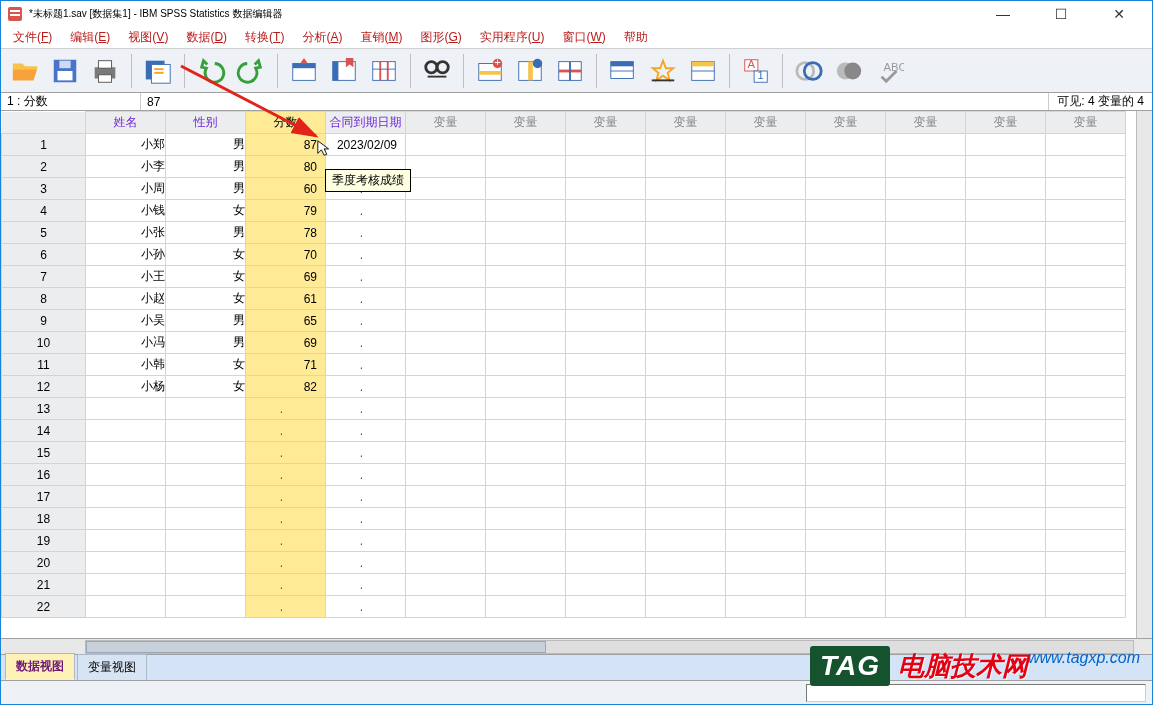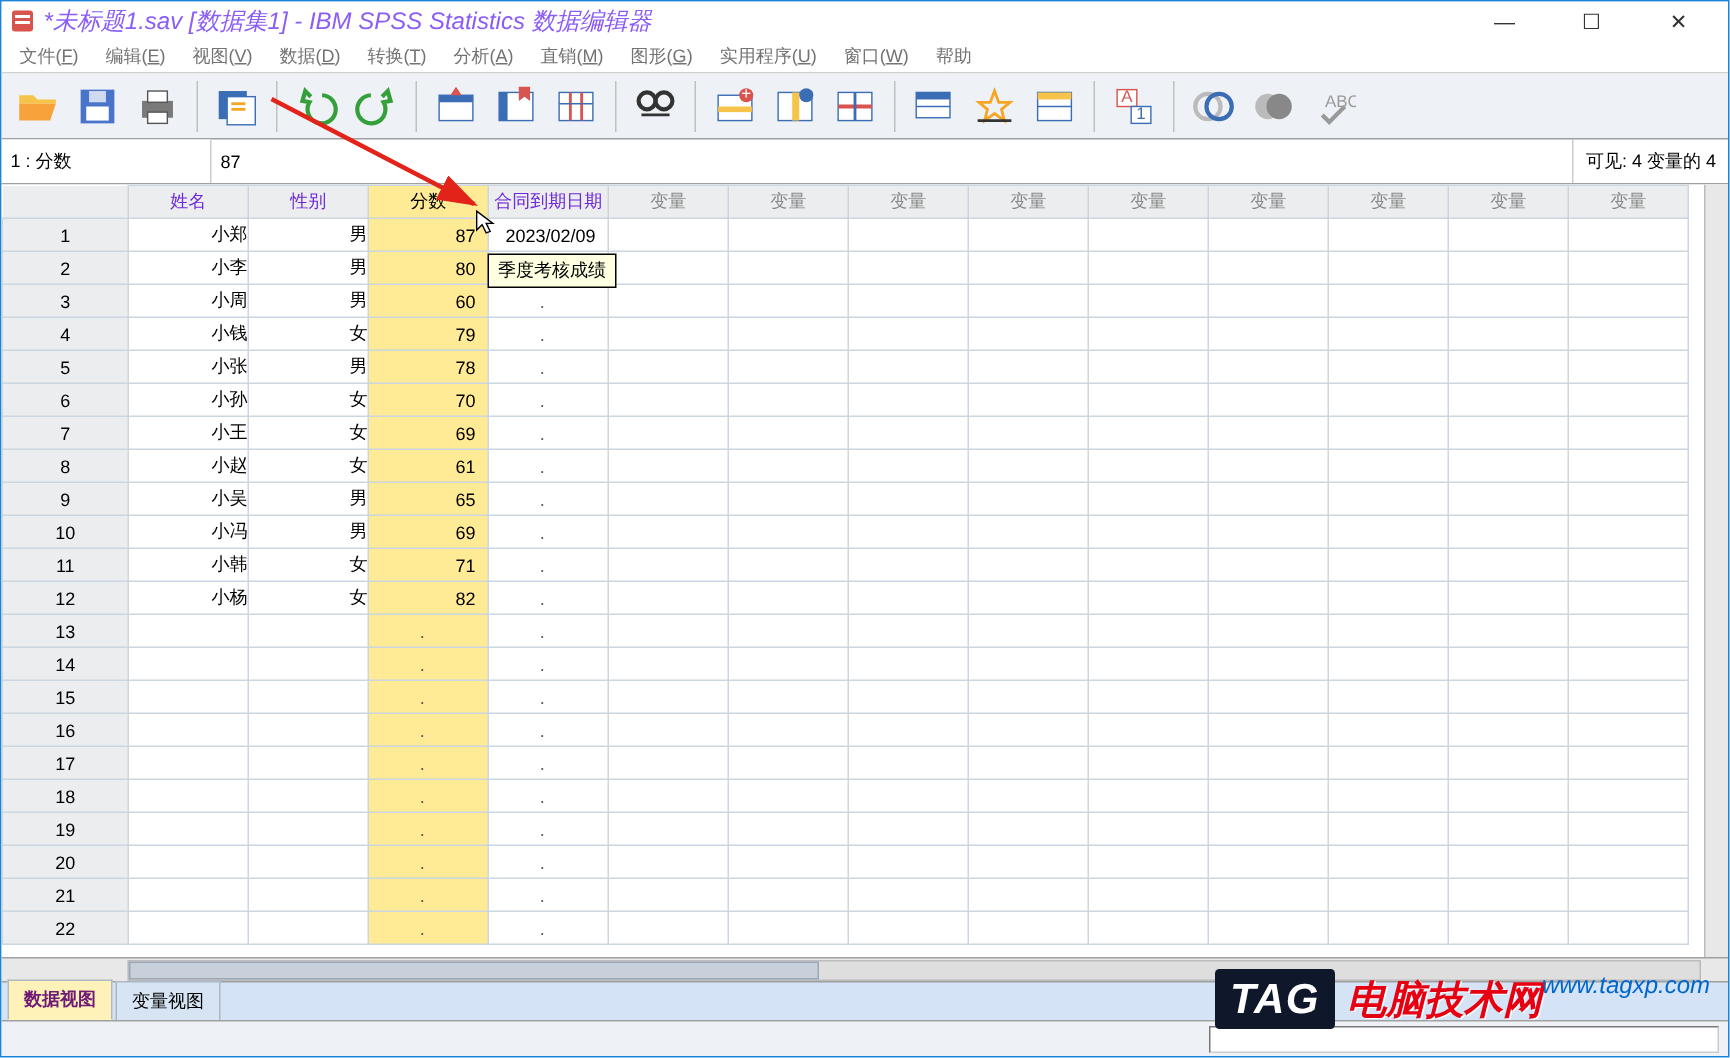--- a/index.html
+++ b/index.html
@@ -1,29 +1,29 @@
 <!DOCTYPE html>
 <html><head>
 <meta charset="utf-8">
 <style>
 * { margin: 0; padding: 0; box-sizing: border-box; font-family: "Microsoft YaHei", Tahoma, Arial, sans-serif; font-size: 12px; }
 body { width: 1153px; height: 705px; background: #fff; border: 1px solid #1883d7; display: flex; flex-direction: column; overflow: hidden; position: relative; }
 .title-bar { height: 26px; display: flex; align-items: center; padding: 0 0 0 6px; background: #fff; }
 .title-icon { width: 16px; height: 16px; margin-right: 6px; }
-.title-text { flex: 1; color: #8b5cf6; font-size: 16px; font-style: italic; }
+.title-text { flex: 1; color: #000000; font-size: 10px; }
 .win-controls { display: flex; gap: 28px; padding-right: 18px; align-items: center; height: 100%; }
 .win-btn { width: 30px; height: 20px; display: flex; align-items: center; justify-content: center; color: #333; font-size: 14px; }
 .menu-bar { height: 22px; display: flex; align-items: center; padding: 0 6px; gap: 6px; background: #fff; border-bottom: 1px solid #d0d0d0; }
-.menu-item { padding: 2px 6px; color: #737373; font-size: 12px; }
+.menu-item { padding: 2px 6px; color: #b91c1c; font-size: 12px; }
 .menu-item u { text-decoration: underline; }
 .toolbar { height: 44px; display: flex; align-items: center; padding: 2px 6px; gap: 4px; background: #eef2f6; border-bottom: 1px solid #a0a0a0; }
 .tb-sep { width: 1px; height: 34px; background: #c0c0c0; margin: 0 4px; }
 .tb-btn { width: 36px; height: 36px; display: flex; align-items: center; justify-content: center; border: 1px solid transparent; border-radius: 2px; }
 .tb-btn svg { width: 30px; height: 30px; }
-.cell-info { height: 30px; display: flex; align-items: stretch; border-bottom: 1px solid #a0a0a0; }
+.cell-info { height: 18px; display: flex; align-items: stretch; border-bottom: 1px solid #a0a0a0; }
 .cell-label { width: 140px; padding: 2px 6px; border-right: 1px inset #ccc; background: #fff; display: flex; align-items: center; }
 .cell-value { flex: 1; padding: 2px 6px; display: flex; align-items: center; }
 .visible-info { padding: 2px 8px; border-left: 1px solid #ccc; display: flex; align-items: center; }
 .grid-area { flex: 1; overflow: hidden; position: relative; background: #fff; }
 table { border-collapse: collapse; table-layout: fixed; }
 th, td { border: 1px solid #ccd6e0; height: 22px; font-size: 12px; font-weight: normal; overflow: hidden; white-space: nowrap; }
 th.corner { width: 84px; background: #ecedef; border-top: none; border-left: none; }
 th.rowhead { width: 84px; background: #ecedef; text-align: center; color: #000; }
 th.colhead { background: #ecedef; text-align: center; color: #6d28d9; width: 80px; }
 th.colhead.selected { background: #ffea96; color: #000; }
@@ -38,21 +38,21 @@
 .scroll-x .thumb { position: absolute; left: 0; top: 0; height: 12px; width: 460px; background: #c8d1db; border: 1px solid #9aa8b5; }
 .tabs { height: 26px; display: flex; align-items: flex-end; background: #d4e3f5; padding: 0 4px; border-top: 1px solid #a0a0a0; }
 .tab { padding: 4px 10px; border: 1px solid #aab8c8; border-bottom: none; margin-right: 2px; font-size: 12px; background: #d7e4f3; }
 .tab.active { background: #fff2b8; color:#701a75; font-weight: bold; border-bottom: 1px solid #fff2b8; }
 .status-bar { height: 24px; background: #eef2f6; border-top: 1px solid #a0a0a0; display:flex; align-items:center; padding: 0 6px; }
 .status-slot { border: 1px inset #ccc; height: 18px; margin-left: auto; width: 340px; background:#fff; }
 .tooltip { position: absolute; background: #ffffe1; border: 1px solid #000; padding: 2px 6px; font-size: 12px; color:#000; z-index: 50; }
 .arrow { position: absolute; z-index: 40; pointer-events: none; }
 .cursor-img { position: absolute; z-index: 45; width: 18px; height: 18px; }
 .watermark { position: absolute; right: 12px; bottom: 18px; z-index: 60; display:flex; align-items:center; gap: 8px; }
-.wm-tag { background: #0f172a; color:#fff; font-weight: bold; font-style: italic; font-size: 28px; padding: 4px 10px; border-radius: 3px; letter-spacing:1px;}
+.wm-tag { background: #14532d; color:#fff; font-weight: bold; font-style: italic; font-size: 28px; padding: 4px 10px; border-radius: 3px; letter-spacing:1px;}
 .wm-text { display:flex; align-items:flex-start; }
 .wm-text .cn { color: #e60012; font-size: 26px; font-weight: bold; font-style: italic; text-shadow: 1px 1px 0 #fff; }
 .wm-text .url { color: #0066cc; font-size: 16px; font-style: italic; }
 .grid-scroll-y { position: absolute; right:0; top:0; bottom:0; width:16px; background:#e8e8e8; border-left:1px solid #bbb; }
 </style>
 </head>
 <body>
 
 <div class="title-bar">
   <svg class="title-icon" viewBox="0 0 16 16">

